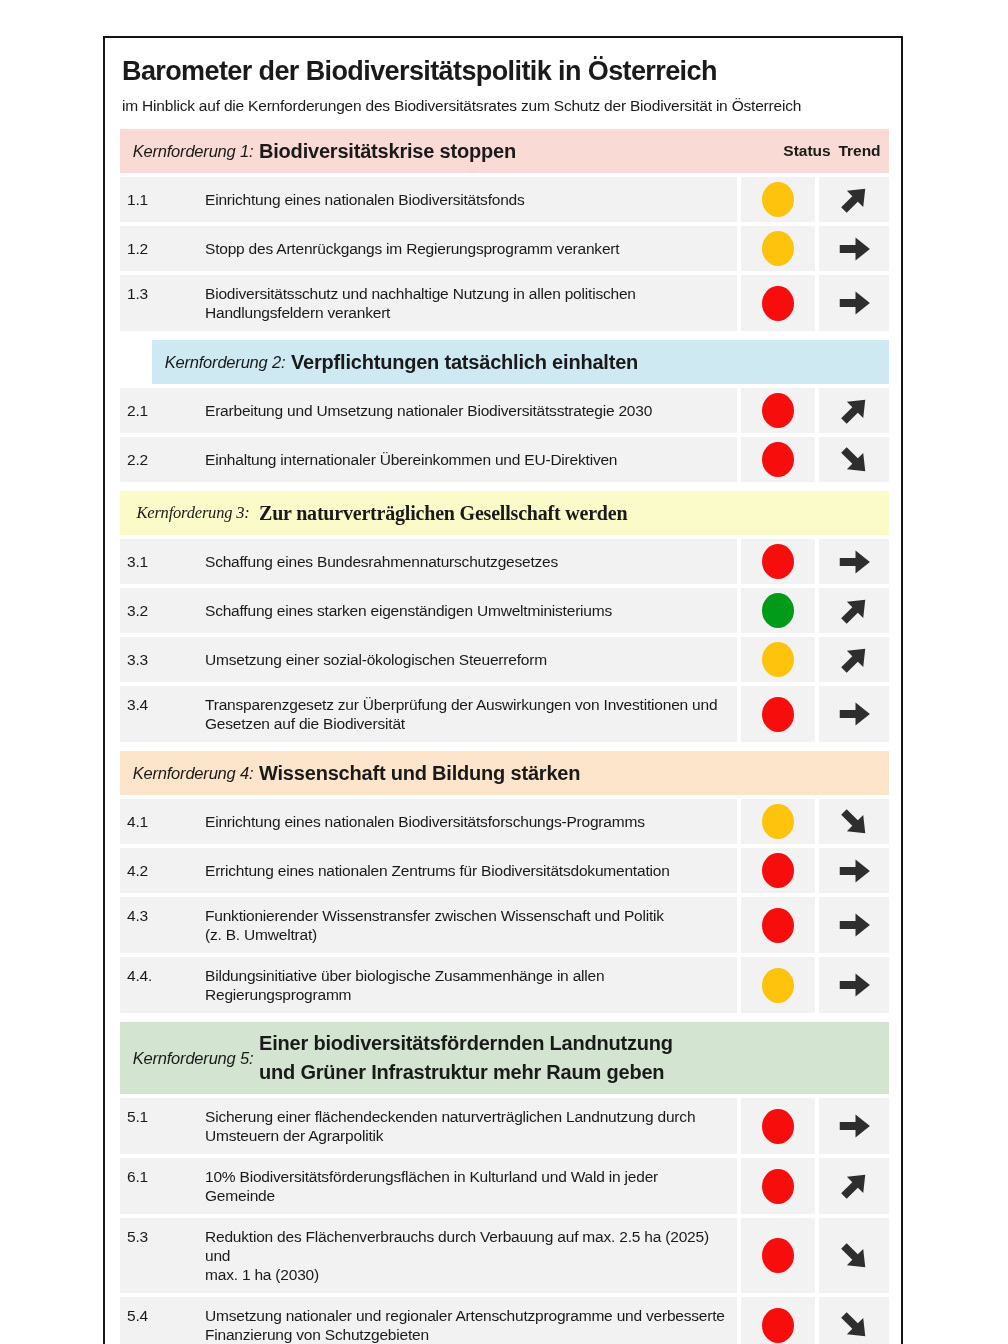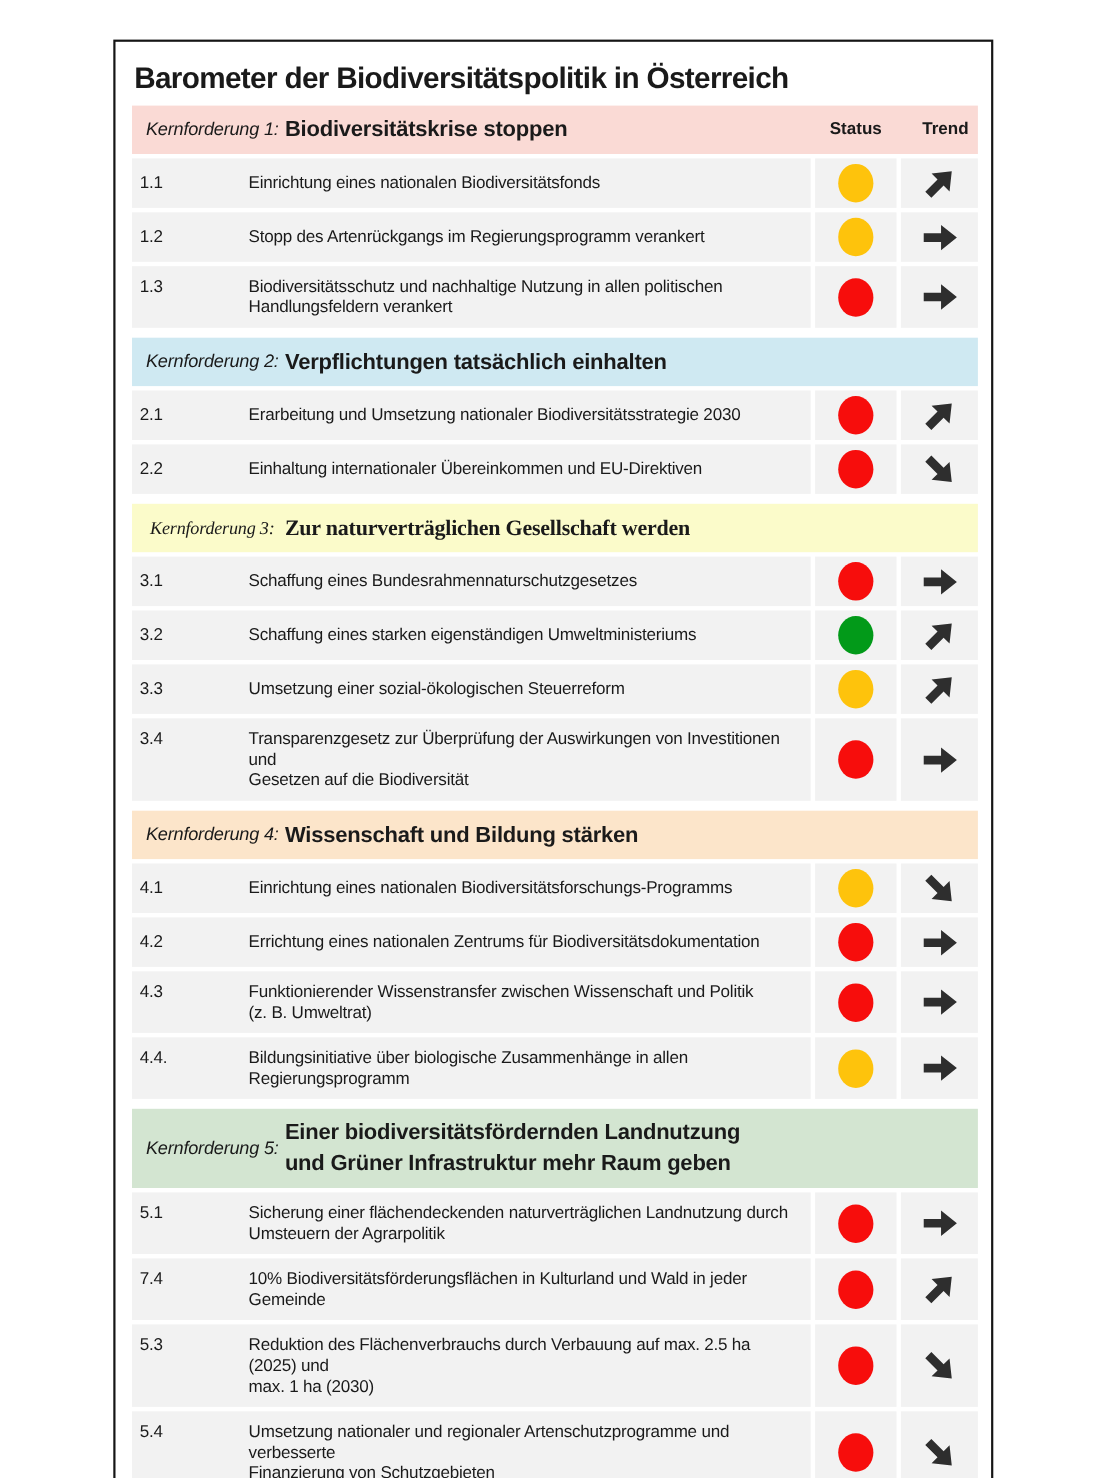--- a/index.html
+++ b/index.html
@@ -27,41 +27,42 @@
   }
   .sec-label { font-style:italic; font-size:16.5px; width:132px; flex:none; letter-spacing:-0.2px;text-align:center; }
   .sec-title {
     font-weight:bold; font-size:20px; letter-spacing:-0.2px;
     white-space:pre-line; line-height:1.45; max-width:470px;
   }
   .col-head {
     position:absolute; font-weight:bold; font-size:15.5px; text-align:center;
     top:50%; transform:translateY(-50%);
   }
-  .col-head.status { left:621px; width:74px; }
+  .col-head.status { left:650px; width:74px; }
   .col-head.trend  { left:704px; width:71px; }
   
   .row { display:flex; margin-top:4px; }
   .row .cell { background:#f2f2f2; box-sizing:border-box; min-height:45px; }
   .cell.text { width:622px; display:flex; align-items:center; padding:9px 8px 9px 7px; }
   .rowinner { display:flex; align-items:flex-start;gap:47px; }
   .num { width:31px; flex:none; font-size:15.5px; line-height:19px; letter-spacing:-0.2px; }
-  .txt { font-size:15.5px; line-height:19px; white-space:pre-line; letter-spacing:-0.2px;margin-left:21px; }
+  .txt { font-size:15.5px; line-height:19px; white-space:pre-line; letter-spacing:-0.2px; }
   .cell.status { width:74px; margin-left:4px; display:flex; align-items:center; justify-content:center; }
   .cell.trend  { width:71px; margin-left:4px; display:flex; align-items:center; justify-content:center; }
   .dot { width:32px; height:35px; border-radius:50%; }
   .arrow { width:36px; height:36px; display:block; }
   .arrow.up   { transform:rotate(-45deg); }
   .arrow.down { transform:rotate(45deg); }
 </style>
 </head>
 <body>
 
 <div class="card">
   <div class="title">Barometer der Biodiversitätspolitik in Österreich</div>
+  <div class="subtitle">im Hinblick auf die Kernforderungen des Biodiversitätsrates zum Schutz der Biodiversität in Österreich</div>
 
   <div id="sections">
       <div class="sec-header" style="background: rgb(250, 218, 213);">
         <span class="sec-label">Kernforderung 1:</span>
         <span class="sec-title">Biodiversitätskrise stoppen</span>
         <span class="col-head status">Status</span>
         <span class="col-head trend">Trend</span>
       </div>
       <div class="row">
         <div class="cell text">
@@ -105,21 +106,21 @@
         </div>
         <div class="cell status">
           <span class="dot" style="background: rgb(247, 13, 12);"></span>
         </div>
         <div class="cell trend">
           <svg viewBox="0 0 24 24" class="arrow right">
             <path d="M2.5 9.4 H13 V4.3 L22.6 12 L13 19.7 V14.6 H2.5 Z" fill="#2e2e2e"></path>
           </svg>
         </div>
       </div>
-      <div class="sec-header" style="background: rgb(207, 233, 242);">
+      <div class="sec-header" style="background: rgb(207, 233, 242); margin-left: 32px;">
         <span class="sec-label">Kernforderung 2:</span>
         <span class="sec-title">Verpflichtungen tatsächlich einhalten</span>
       </div>
       <div class="row">
         <div class="cell text">
           <div class="rowinner">
             <span class="num">2.1</span>
             <span class="txt">Erarbeitung und Umsetzung nationaler Biodiversitätsstrategie 2030</span>
           </div>
         </div>
@@ -304,21 +305,21 @@
         </div>
         <div class="cell trend">
           <svg viewBox="0 0 24 24" class="arrow right">
             <path d="M2.5 9.4 H13 V4.3 L22.6 12 L13 19.7 V14.6 H2.5 Z" fill="#2e2e2e"></path>
           </svg>
         </div>
       </div>
       <div class="row">
         <div class="cell text">
           <div class="rowinner">
-            <span class="num">7.4</span>
+            <span class="num">6.1</span>
             <span class="txt">10% Biodiversitätsförderungsflächen in Kulturland und Wald in jeder Gemeinde</span>
           </div>
         </div>
         <div class="cell status">
           <span class="dot" style="background: rgb(247, 13, 12);"></span>
         </div>
         <div class="cell trend">
           <svg viewBox="0 0 24 24" class="arrow up">
             <path d="M2.5 9.4 H13 V4.3 L22.6 12 L13 19.7 V14.6 H2.5 Z" fill="#2e2e2e"></path>
           </svg>

